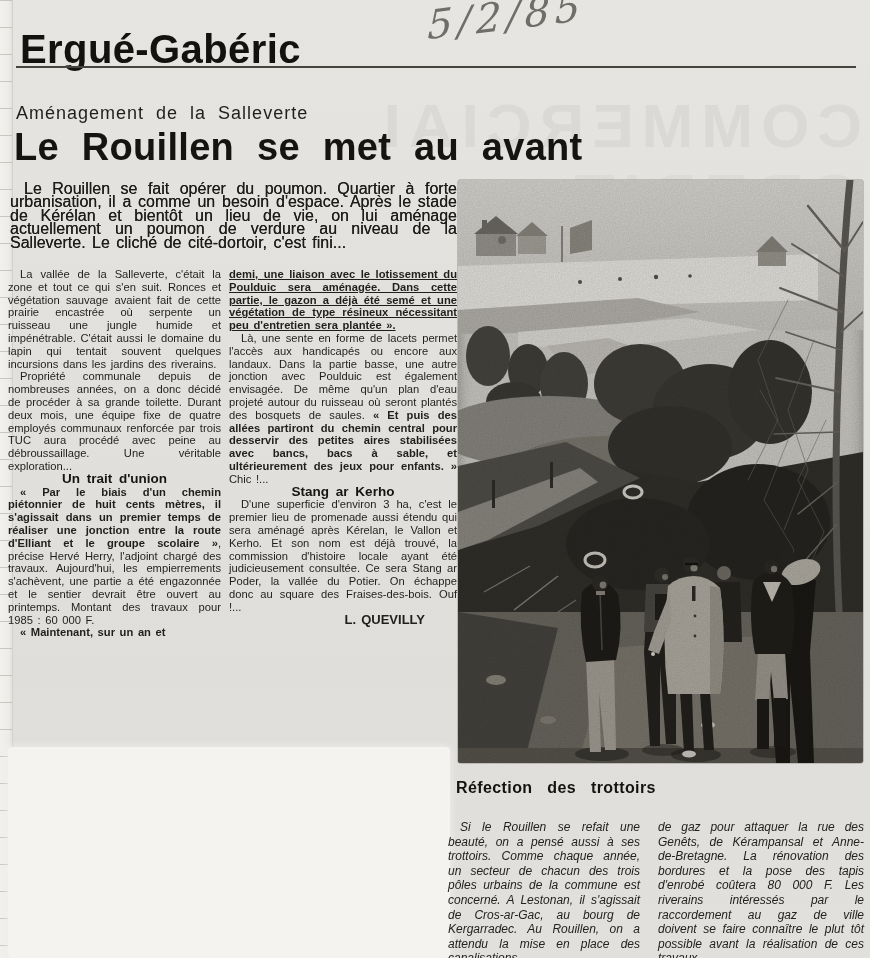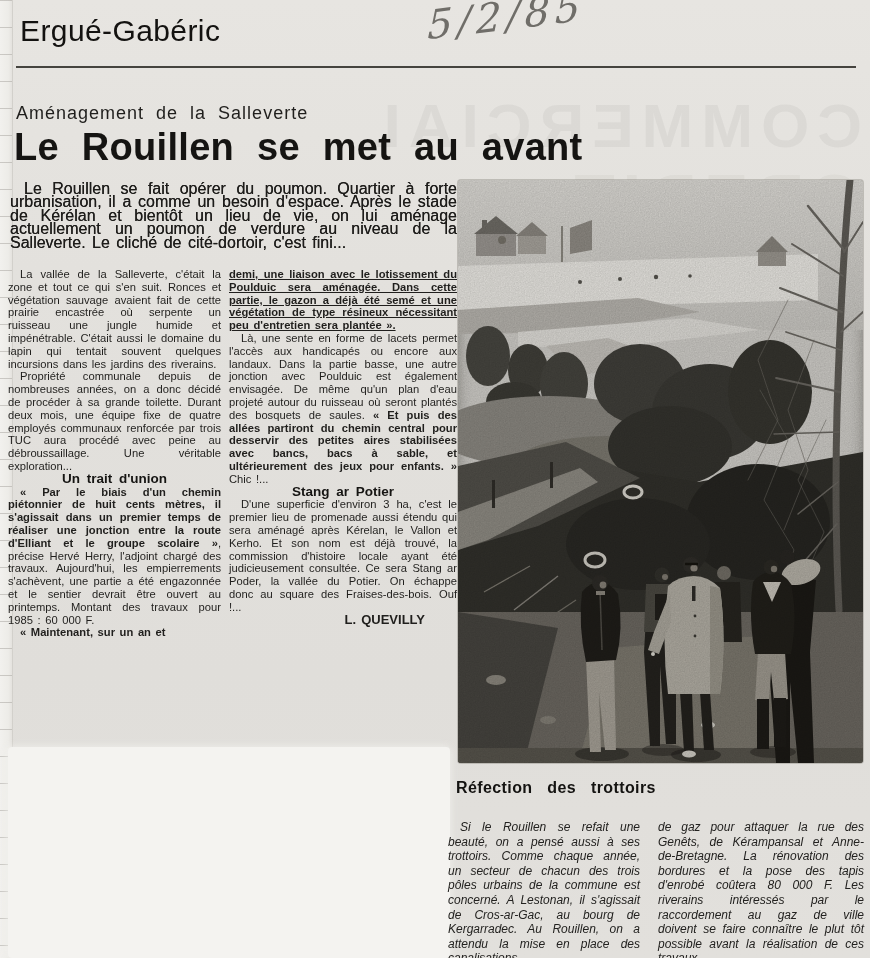--- a/index.html
+++ b/index.html
@@ -10,22 +10,22 @@
     color:#1b1a18;
   }
   .edge-strip{
     position:absolute;left:0;top:0;width:12px;height:958px;
     background:
       repeating-linear-gradient(180deg,rgba(170,167,162,.55) 0 1px,transparent 1px 27px),
       linear-gradient(90deg,#f2f1ee 0%,#edecE8 70%,#e4e2de 100%);
     border-right:1px solid #d2d0cb;
   }
   .masthead-title{
-    position:absolute;left:20px;top:14px;
-    font-size:30px;font-weight:normal;letter-spacing:.4px;color:#131210;
+    position:absolute;left:20px;top:27px;
+    font-size:40px;font-weight:bold;letter-spacing:.4px;color:#131210;
   }
   .handwritten{
     position:absolute;left:428px;top:2px;
     font-family:"DejaVu Serif",serif;font-style:italic;
     font-size:40px;color:#56544f;letter-spacing:5px;opacity:.82;
     transform:rotate(-7deg) skewX(-8deg);transform-origin:left top;
   }
   .masthead-rule{
     position:absolute;left:16px;top:66px;width:840px;height:2px;background:#45443f;
   }
@@ -120,21 +120,21 @@
     <p>La vallée de la Salleverte, c'était la zone et tout ce qui s'en suit. Ronces et végétation sauvage avaient fait de cette prairie encastrée où serpente un ruisseau une jungle humide et impénétrable. C'était aussi le domaine du lapin qui tentait souvent quelques incursions dans les jardins des riverains.</p>
     <p>Propriété communale depuis de nombreuses années, on a donc décidé de procéder à sa grande toilette. Durant deux mois, une équipe fixe de quatre employés communaux renforcée par trois TUC aura procédé avec peine au débroussaillage. Une véritable exploration...</p>
     <p class="subhead">Un trait d'union</p>
     <p><span class="b">« Par le biais d'un chemin piétonnier de huit cents mètres, il s'agissait dans un premier temps de réaliser une jonction entre la route d'Elliant et le groupe scolaire »</span><span>, précise Hervé Herry, l'adjoint chargé des travaux. Aujourd'hui, les empierrements s'achèvent, une partie a été engazonnée et le sentier devrait être ouvert au printemps. Montant des travaux pour 1985 : 60 000 F.</span></p>
     <p class="b">« Maintenant, sur un an et</p>
   </div>
 
   <div class="bodycol col-2">
     <p class="b noindent">demi, une liaison avec le lotissement du Poulduic sera aménagée. Dans cette partie, le gazon a déjà été semé et une végétation de type résineux nécessitant peu d'entretien sera plantée ».</p>
     <p><span>Là, une sente en forme de lacets permet l'accès aux handicapés ou encore aux landaux. Dans la partie basse, une autre jonction avec Poulduic est également envisagée. De même qu'un plan d'eau projeté autour du ruisseau où seront plantés des bosquets de saules. </span><span class="b">« Et puis des allées partiront du chemin central pour desservir des petites aires stabilisées avec bancs, bacs à sable, et ultérieurement des jeux pour enfants. »</span><span> Chic !...</span></p>
-    <p class="subhead">Stang ar Potier</p>
+    <p class="subhead">Stang ar Kerho</p>
     <p>D'une superficie d'environ 3 ha, c'est le premier lieu de promenade aussi étendu qui sera aménagé après Kérelan, le Vallon et Kerho. Et son nom est déjà trouvé, la commission d'histoire locale ayant été judicieusement consultée. Ce sera Stang ar Poder, la vallée du Potier. On échappe donc au square des Fraises-des-bois. Ouf !...</p>
     <p class="byline">L. QUEVILLY</p>
   </div>
 
   <div class="photo">
     <svg viewBox="0 0 405 583" preserveAspectRatio="none">
       <defs>
         <linearGradient id="sky" x1="0" y1="0" x2="0" y2="1">
           <stop offset="0" stop-color="#dcdad5"></stop>
             <stop offset="1" stop-color="#c9c7c2"></stop>

